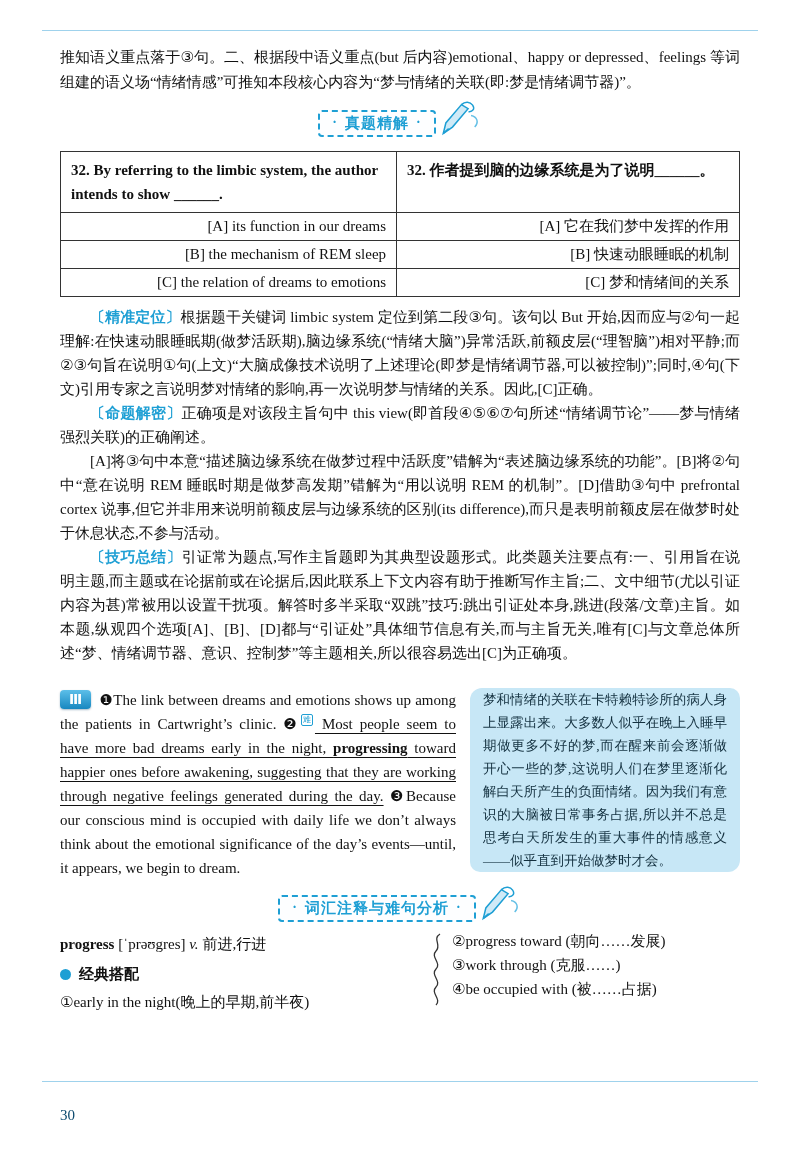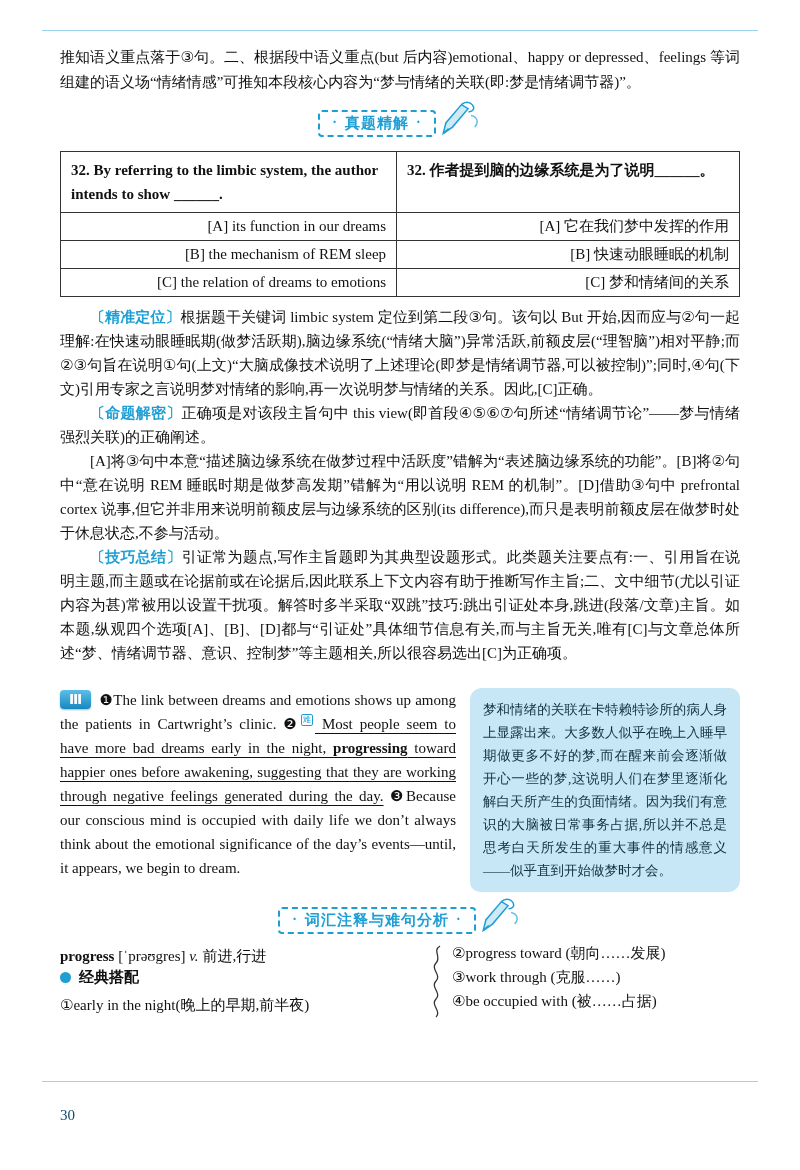--- a/index.html
+++ b/index.html
@@ -38,30 +38,30 @@
     box-shadow:0 1px 2px rgba(0,60,100,.35);font-family:"DejaVu Sans","Liberation Sans",sans-serif;
   }
   .u{text-decoration:underline;text-underline-offset:4px;}
   .b{font-weight:bold;}
   .diff{
     display:inline-block;font-size:8px;border:1px solid #1e9fd4;color:#1e9fd4;border-radius:2px;
     padding:0 1px;line-height:10px;vertical-align:7px;margin:0 2px 0 1px;
     font-family:"DejaVu Sans","Liberation Sans",sans-serif;
   }
   .p-zh{
-    flex:1;background:#c7e7f6;border-radius:12px 10px 12px 10px;padding:10px 13px;
+    flex:1;background:#c7e7f6;border-radius:12px 10px 12px 10px;padding:0 13px;
     font-size:13.5px;line-height:23px;text-align:justify;color:#13303f;align-self:flex-start;
   }
 
   .vocab{display:flex;margin-top:8px;font-size:15px;}
   .v-left{width:356px;flex:none;}
   .v-word{line-height:24px;}
   .v-word .w{font-weight:bold;}
   .v-word i{font-style:italic;}
-  .v-cls{display:flex;align-items:center;gap:8px;font-weight:bold;}
+  .v-cls{display:flex;align-items:center;gap:8px;margin-top:9px;font-weight:bold;}
   .v-dot{width:11px;height:11px;border-radius:50%;background:#1e9fd4;flex:none;}
   .v-item{margin-top:7px;line-height:23px;}
   .v-right{display:flex;gap:8px;margin-left:14px;margin-top:-2px;}
   .v-brace{flex:none;margin-top:2px;}
   .v-list{line-height:23px;}
   .v-list .vr{margin-bottom:1px;white-space:nowrap;}
 
   .footer{position:absolute;left:42px;right:42px;bottom:88px;border-top:1px solid #9fd2ec;}
   .pagenum{position:absolute;left:60px;bottom:46px;font-size:15px;color:#0c4a6e;}
 </style>

